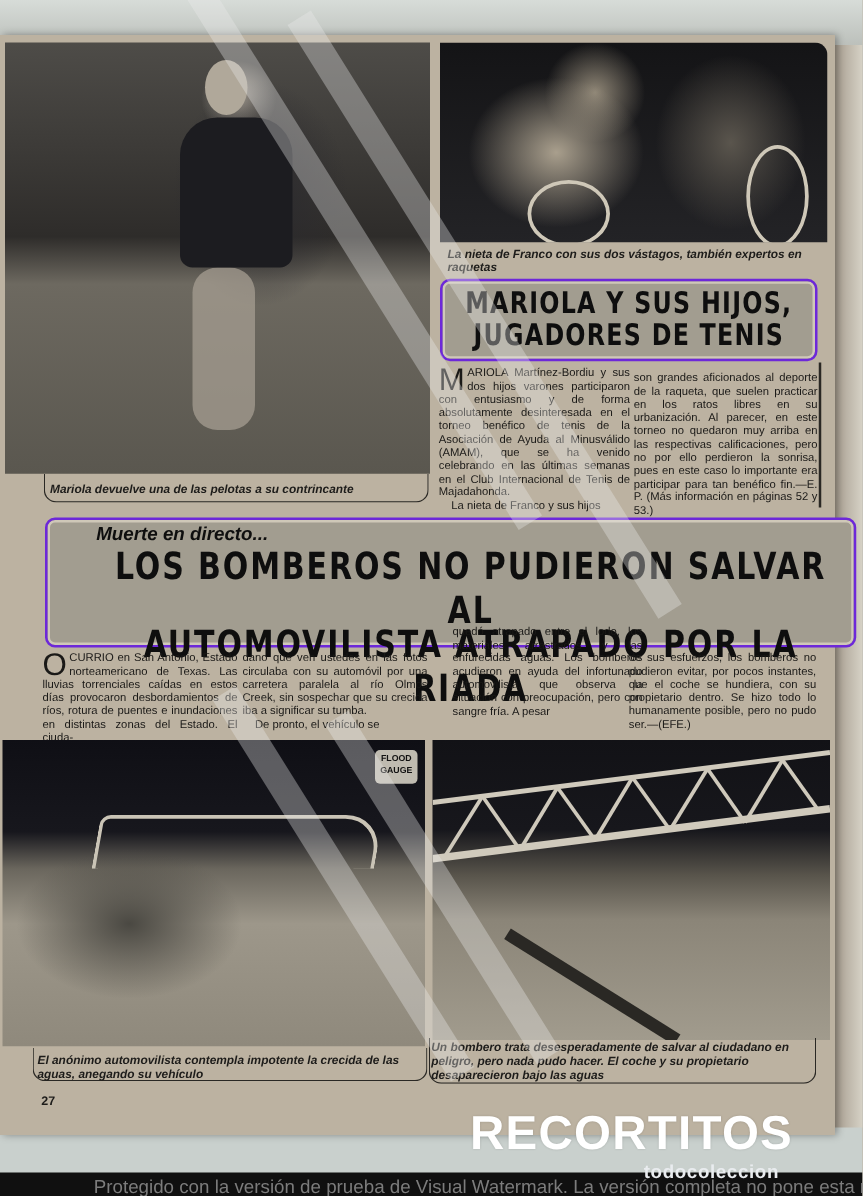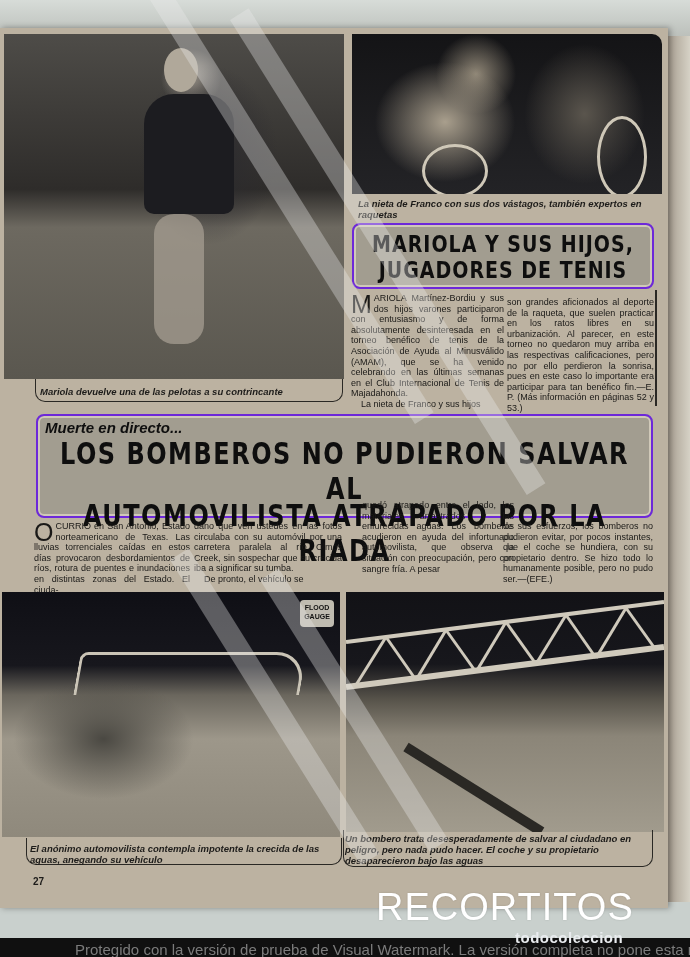--- a/index.html
+++ b/index.html
@@ -10,21 +10,21 @@
   .photo { position:absolute; overflow:hidden; }
   .ph-dark { background:radial-gradient(ellipse at 55% 40%, #6b6860 0%, #3a3834 45%, #1a1a1c 100%); }
   .caption { position:absolute; font-style:italic; font-weight:bold; font-size:9.5px; color:#1d1c1a; text-align:left; line-height:11px; }
   .cap-box { position:absolute; border:1.5px solid #2a2824; border-top:none; border-radius:0 0 10px 10px; }
   .headline-box { position:absolute; border:2px solid #6d28d9; border-radius:8px; background:#a29d90; box-shadow: inset 0 0 0 2px #cfc8b8; }
   .hl-text { font-family:"DejaVu Sans", sans-serif; font-weight:bold; color:#0e0e0e; text-align:center; letter-spacing:1px; transform:scaleY(1.25); transform-origin:top; }
   .body-col { position:absolute; font-size:9px; line-height:10.6px; color:#1a1917; text-align:justify; font-family:"Liberation Sans", sans-serif; }
   .dropcap { float:left; font-size:25px; line-height:20px; font-weight:normal; margin:1px 2px 0 0; }
   .kicker { font-style:italic; font-weight:bold; font-size:15px; color:#0e0e0e; }
   .page-num { position:absolute; left:33px; top:876px; font-size:10px; font-weight:bold; color:#1d1c1a; }
-  .watermark-brand { position:absolute; left:376px; top:886px; font-size:38px; color:#ffffff; letter-spacing:1px; font-family:"Liberation Sans", sans-serif; font-weight:normal; text-shadow:0 0 2px rgba(0,0,0,.15); }
+  .watermark-brand { position:absolute; left:376px; top:886px; font-size:38px; color:#ffffff; letter-spacing:1px; font-family:"Liberation Sans", sans-serif; font-weight:bold; text-shadow:0 0 2px rgba(0,0,0,.15); }
   .watermark-site { position:absolute; left:515px; top:929px; font-size:15px; font-weight:bold; color:#e9ecef; letter-spacing:.5px; }
   .footer-bar { position:absolute; left:0; top:938px; width:690px; height:19px; background:#101010; }
   .footer-text { position:absolute; left:75px; top:941px; font-size:15px; color:#7c7c7c; white-space:nowrap; }
   .diag { position:absolute; width:22px; background:rgba(235,235,235,.35); transform-origin:top left; }
   .flood-sign { position:absolute; left:300px; top:600px; width:34px; height:24px; background:#bfbbb0; border-radius:4px; font-size:7px; line-height:9px; text-align:center; color:#111; font-weight:bold; padding-top:3px; }
   .divider { position:absolute; background:#2a2824; }
 </style>
 </head>
 <body>
 
@@ -63,21 +63,21 @@
 
 <div class="body-col" style="left:351px; top:293px; width:153px;">
   <span class="dropcap">M</span><span>ARIOLA Martínez-Bordiu y sus dos hijos varones participaron con entusiasmo y de forma absolutamente desinteresada en el torneo benéfico de tenis de la Asociación de Ayuda al Minusválido (AMAM), que se ha venido celebrando en las últimas semanas en el Club Internacional de Tenis de Majadahonda.</span><br>
   <span style="padding-left:10px">La nieta de Franco y sus hijos</span>
 </div>
 <div class="body-col" style="left:507px; top:297px; width:147px;">
   <span>son grandes aficionados al deporte de la raqueta, que suelen practicar en los ratos libres en su urbanización. Al parecer, en este torneo no quedaron muy arriba en las respectivas calificaciones, pero no por ello perdieron la sonrisa, pues en este caso lo importante era participar para tan benéfico fin.—E. P. (Más información en páginas 52 y 53.)</span>
 </div>
 <div class="divider" style="left:655px; top:290px; width:1.5px; height:116px;"></div>
 
-<div class="headline-box" style="left:36px; top:414px; width:613px; height:100px;">
+<div class="headline-box" style="left:36px; top:414px; width:613px; height:100px;padding-left:32px;">
   <div class="kicker" style="margin:3px 0 0 7px;">Muerte en directo...</div>
   <div class="hl-text" style="font-size:24px; margin-top:0px; letter-spacing:1.5px;">LOS BOMBEROS NO PUDIERON SALVAR AL</div>
   <div class="hl-text" style="font-size:24px; margin-top:6px; letter-spacing:1.5px;">AUTOMOVILISTA ATRAPADO POR LA RIADA</div>
 </div>
 
 <div class="body-col" style="left:34px; top:521px; width:156px;">
   <span class="dropcap">O</span><span>CURRIO en San Antonio, Estado norteamericano de Texas. Las lluvias torrenciales caídas en estos días provocaron desbordamientos de ríos, rotura de puentes e inundaciones en distintas zonas del Estado. El ciuda-</span>
 </div>
 <div class="body-col" style="left:194px; top:521px; width:148px;">
   <span>dano que ven ustedes en las fotos circulaba con su automóvil por una carretera paralela al río Olmos Creek, sin sospechar que su crecida iba a significar su tumba.</span><br>

